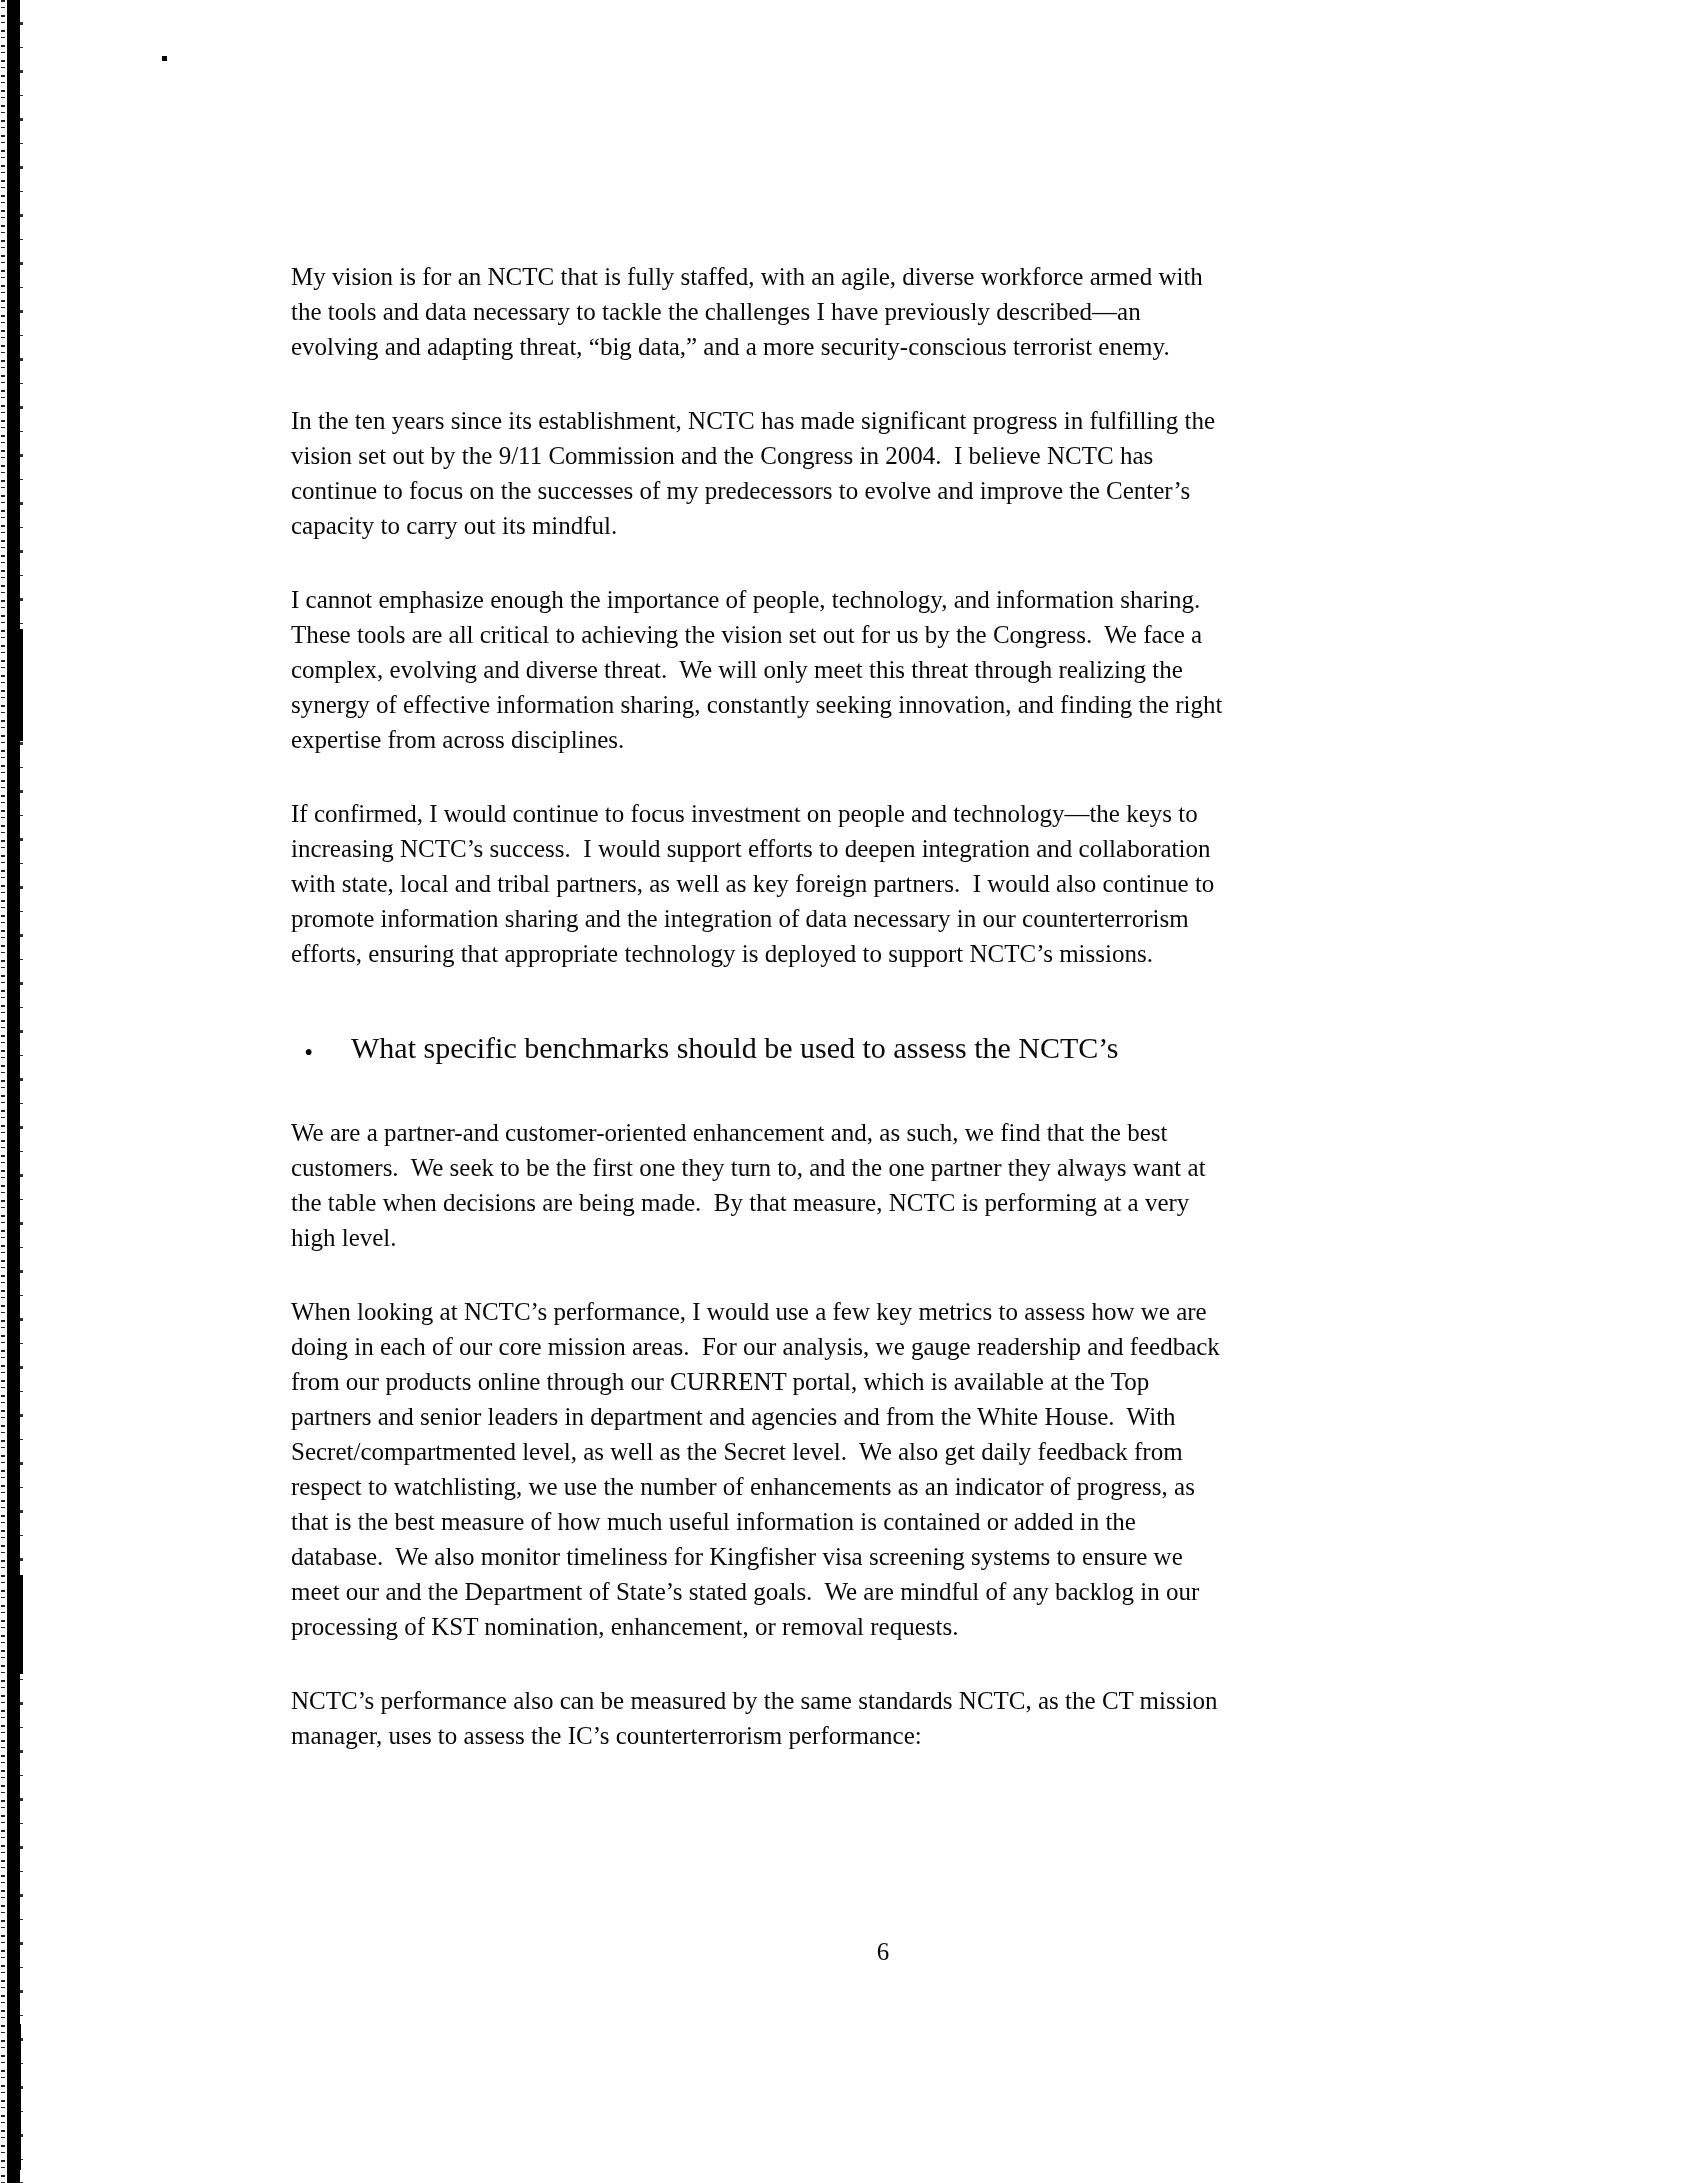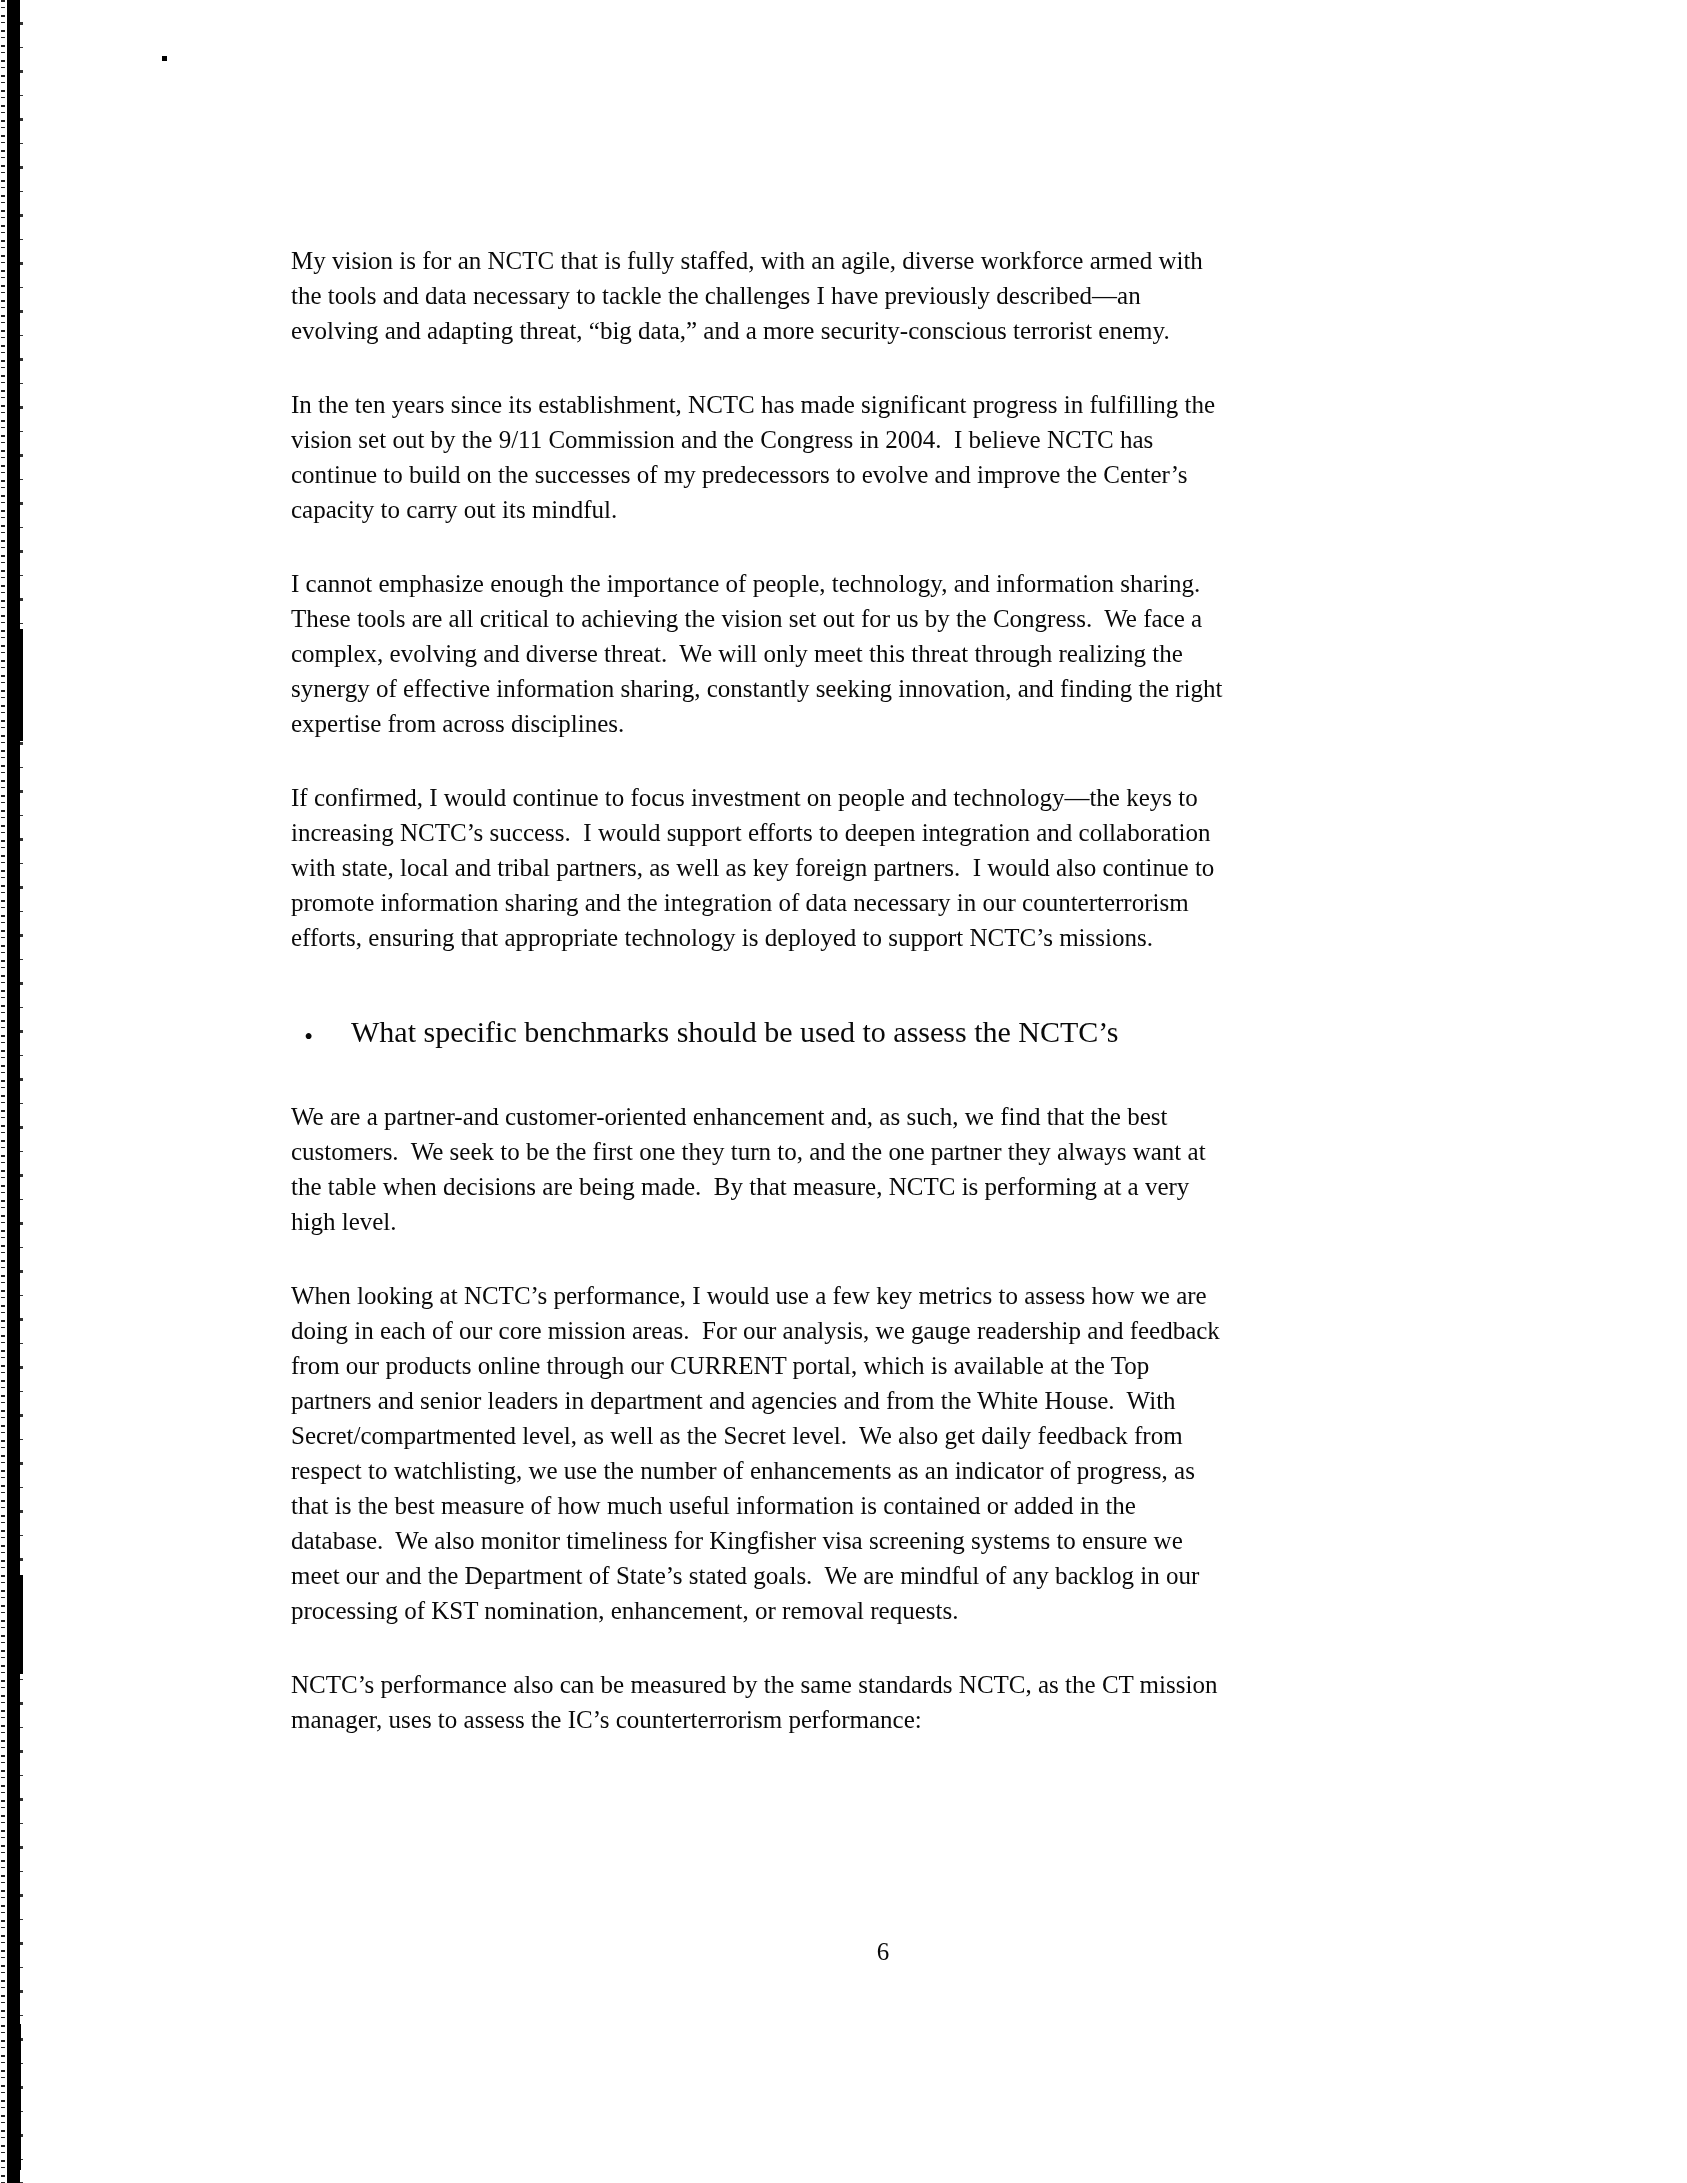--- a/index.html
+++ b/index.html
@@ -68,21 +68,21 @@
     background: #000000;
   }
   .text-block {
     position: absolute;
     left: 291px;
     top: 243px;
     width: 1184px;
     font-size: 25px;
     line-height: 35px;
   }
-  .paragraph { margin: 0 0 39px 0; }
+  .paragraph { margin: 16px 0 39px 0; }
   .line { white-space: pre; }
   .bullet-item {
     position: relative;
     margin: 56px 0 46px 0;
     padding-left: 60px;
     font-size: 30px;
     line-height: 42px;
   }
   .bullet-marker {
     position: absolute;
@@ -113,21 +113,21 @@
 
   <div class="text-block" id="text-block">
       <div class="paragraph">
         <div class="line">My vision is for an NCTC that is fully staffed, with an agile, diverse workforce armed with</div>
         <div class="line">the tools and data necessary to tackle the challenges I have previously described—an</div>
         <div class="line">evolving and adapting threat, “big data,” and a more security-conscious terrorist enemy.</div>
       </div>
       <div class="paragraph">
         <div class="line">In the ten years since its establishment, NCTC has made significant progress in fulfilling the</div>
         <div class="line">vision set out by the 9/11 Commission and the Congress in 2004.  I believe NCTC has</div>
-        <div class="line">continue to build on the successes of my predecessors to evolve and improve the Center’s</div>
+        <div class="line">continue to focus on the successes of my predecessors to evolve and improve the Center’s</div>
         <div class="line">capacity to carry out its mindful.</div>
       </div>
       <div class="paragraph">
         <div class="line">I cannot emphasize enough the importance of people, technology, and information sharing.</div>
         <div class="line">These tools are all critical to achieving the vision set out for us by the Congress.  We face a</div>
         <div class="line">complex, evolving and diverse threat.  We will only meet this threat through realizing the</div>
         <div class="line">synergy of effective information sharing, constantly seeking innovation, and finding the right</div>
         <div class="line">expertise from across disciplines.</div>
       </div>
       <div class="paragraph">

